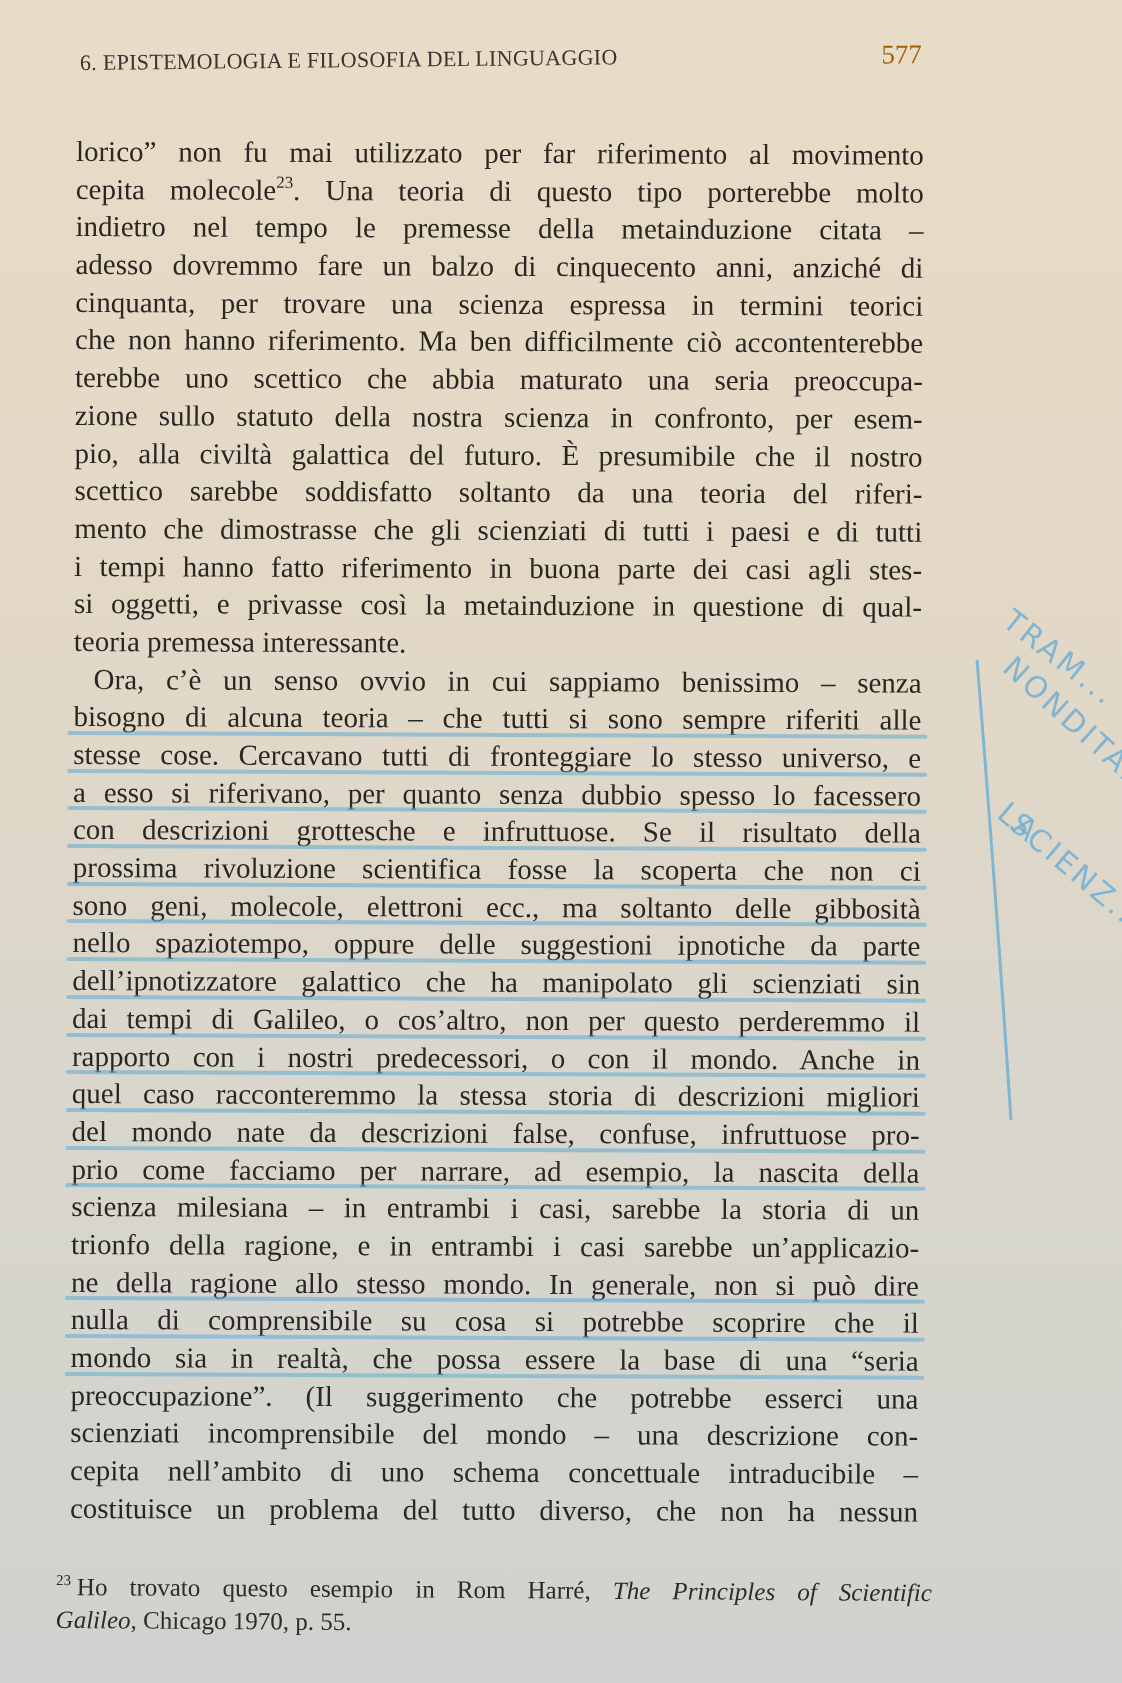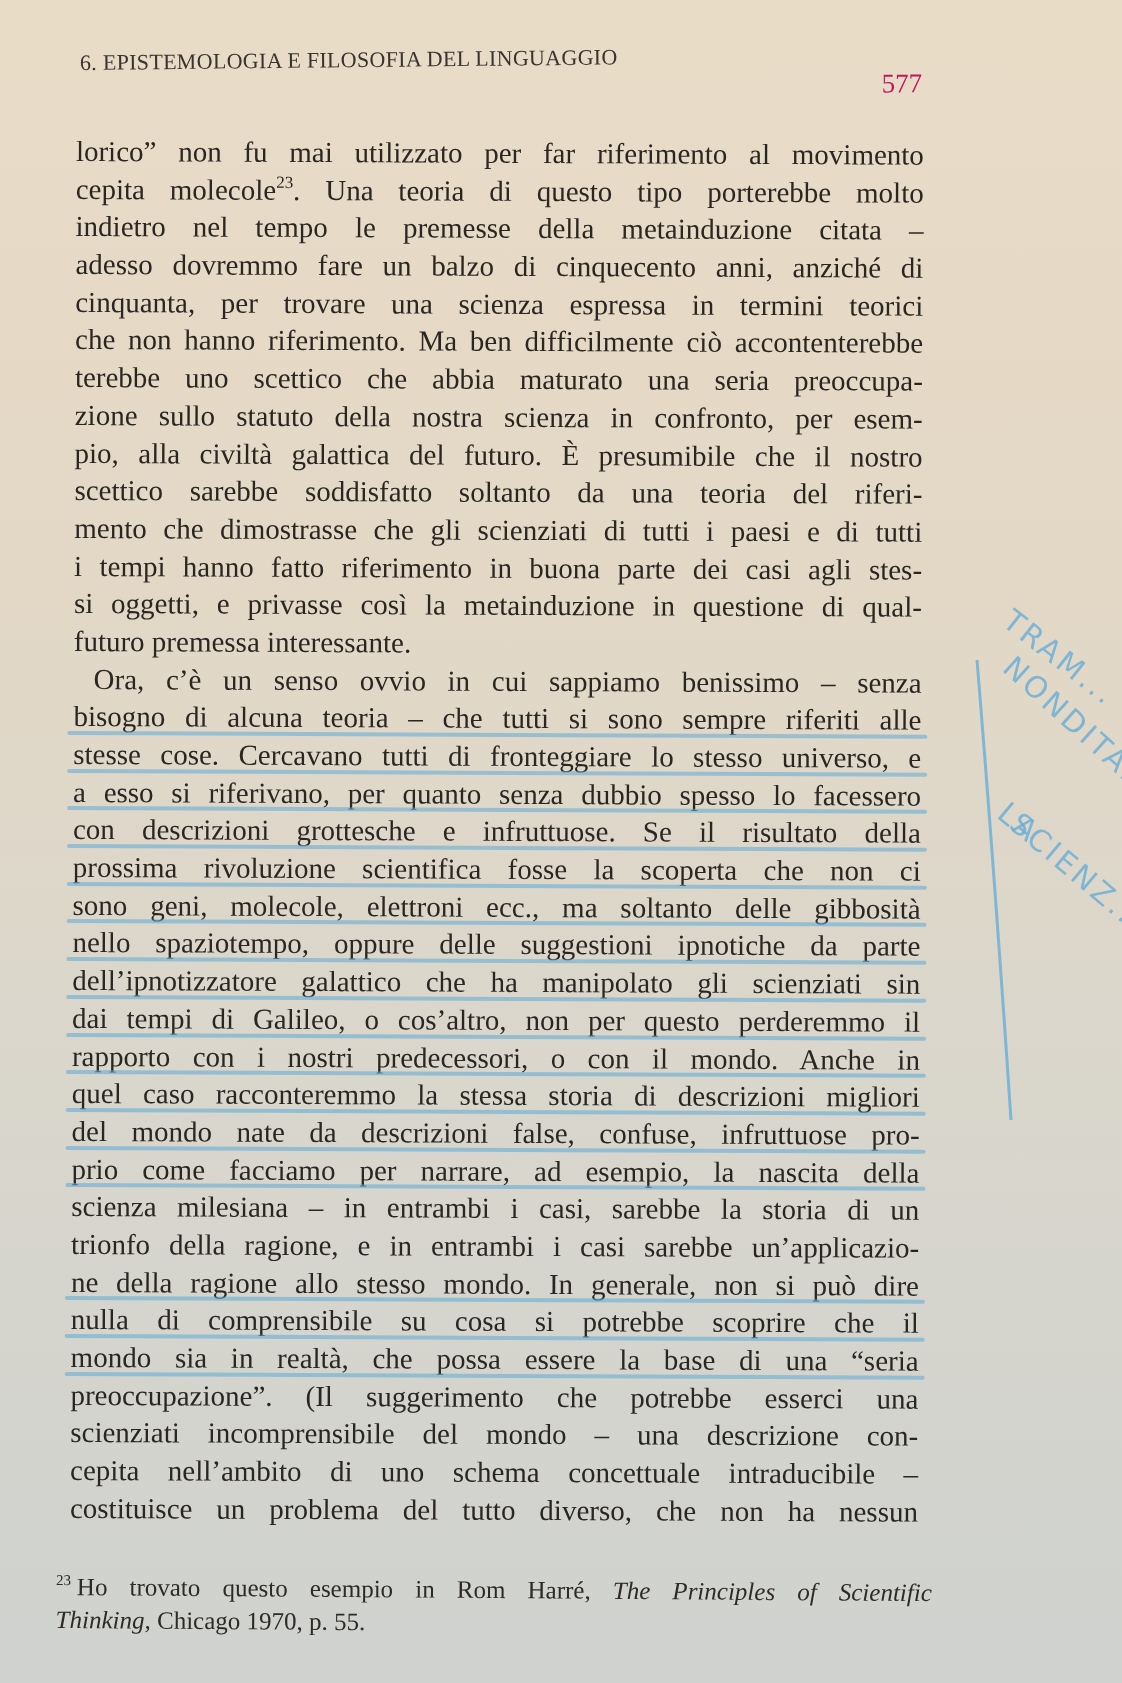--- a/index.html
+++ b/index.html
@@ -16,21 +16,21 @@
   .running-head {
     position: absolute; left: 80px; top: 44px; width: 842px; height: 40px;
     transform: rotate(-0.6deg); transform-origin: left center;
   }
   .running-head .title {
     position: absolute; left: 0; top: 6px;
     font-size: 22px; letter-spacing: 0.3px; color: #3a3430;
   }
   .running-head .pagenum {
     position: absolute; right: 0; top: 4px;
-    font-size: 27px; color: #be185d; margin-top: 29px;
+    font-size: 27px; color: #a16207;
   }
   .text-block {
     position: absolute; left: 76px; top: 133px; width: 848px;
     transform: rotate(0.25deg); transform-origin: left top;
   }
   .line {
     height: 37.7px; line-height: 37.7px;
     font-size: 29px;
     text-align: justify; text-align-last: justify;
     white-space: nowrap; overflow: visible;
@@ -82,21 +82,21 @@
     <div class="line">adesso dovremmo fare un balzo di cinquecento anni, anziché di</div>
     <div class="line">cinquanta, per trovare una scienza espressa in termini teorici</div>
     <div class="line"><span>che non hanno riferimento. Ma ben difficilmente ciò accontenterebbe</span></div>
     <div class="line">terebbe uno scettico che abbia maturato una seria preoccupa-</div>
     <div class="line">zione sullo statuto della nostra scienza in confronto, per esem-</div>
     <div class="line">pio, alla civiltà galattica del futuro. È presumibile che il nostro</div>
     <div class="line">scettico sarebbe soddisfatto soltanto da una teoria del riferi-</div>
     <div class="line">mento che dimostrasse che gli scienziati di tutti i paesi e di tutti</div>
     <div class="line">i tempi hanno fatto riferimento in buona parte dei casi agli stes-</div>
     <div class="line"><span>si oggetti, e privasse così la metainduzione in questione di </span><span class="it">qual-</span></div>
-    <div class="line last"><span class="it">futuro</span><span> premessa interessante.</span></div>
+    <div class="line last"><span class="it">teoria</span><span> premessa interessante.</span></div>
     <div class="line indent">Ora, c’è un senso ovvio in cui sappiamo benissimo – senza</div>
     <div class="line hl">bisogno di alcuna teoria – che tutti si sono sempre riferiti alle</div>
     <div class="line hl">stesse cose. Cercavano tutti di fronteggiare lo stesso universo, e</div>
     <div class="line hl">a esso si riferivano, per quanto senza dubbio spesso lo facessero</div>
     <div class="line hl">con descrizioni grottesche e infruttuose. Se il risultato della</div>
     <div class="line hl">prossima rivoluzione scientifica fosse la scoperta che non ci</div>
     <div class="line hl">sono geni, molecole, elettroni ecc., ma soltanto delle gibbosità</div>
     <div class="line hl">nello spaziotempo, oppure delle suggestioni ipnotiche da parte</div>
     <div class="line hl">dell’ipnotizzatore galattico che ha manipolato gli scienziati sin</div>
     <div class="line hl">dai tempi di Galileo, o cos’altro, non per questo perderemmo il</div>
@@ -110,21 +110,21 @@
     <div class="line hl">nulla di comprensibile su cosa si potrebbe scoprire che il</div>
     <div class="line hl">mondo sia in realtà, che possa essere la base di una “seria</div>
     <div class="line">preoccupazione”. (Il suggerimento che potrebbe esserci una</div>
     <div class="line"><span>scienziati </span><span class="it">in</span><span>comprensibile del mondo – una descrizione con-</span></div>
     <div class="line">cepita nell’ambito di uno schema concettuale intraducibile –</div>
     <div class="line">costituisce un problema del tutto diverso, che non ha nessun</div>
   </div>
 
   <div class="footnote">
     <div class="fn-line"><sup>23</sup><span>Ho trovato questo esempio in Rom Harré, </span><span class="it">The Principles of Scientific</span></div>
-    <div class="fn-line last"><span class="it">Thinking,</span><span> Chicago 1970, p. 55.</span></div>
+    <div class="fn-line last"><span class="it">Galileo,</span><span> Chicago 1970, p. 55.</span></div>
   </div>
 
   <div class="annotation">
     <svg class="bracket" viewBox="0 0 40 460" width="40" height="460">
       <path d="M2 0 Q 20 220 36 460" stroke="#6fb0d6" stroke-width="3" fill="none" opacity="0.85"></path>
     </svg>
     <span class="word" style="left:18px; top:40px; transform:rotate(38deg);">TRAM...</span>
     <span class="word" style="left:8px; top:110px; transform:rotate(42deg);">NONDITA...</span>
     <span class="word" style="left:22px; top:205px; transform:rotate(40deg);">LA</span>
     <span class="word" style="left:20px; top:255px; transform:rotate(40deg);">SCIENZ...</span>

